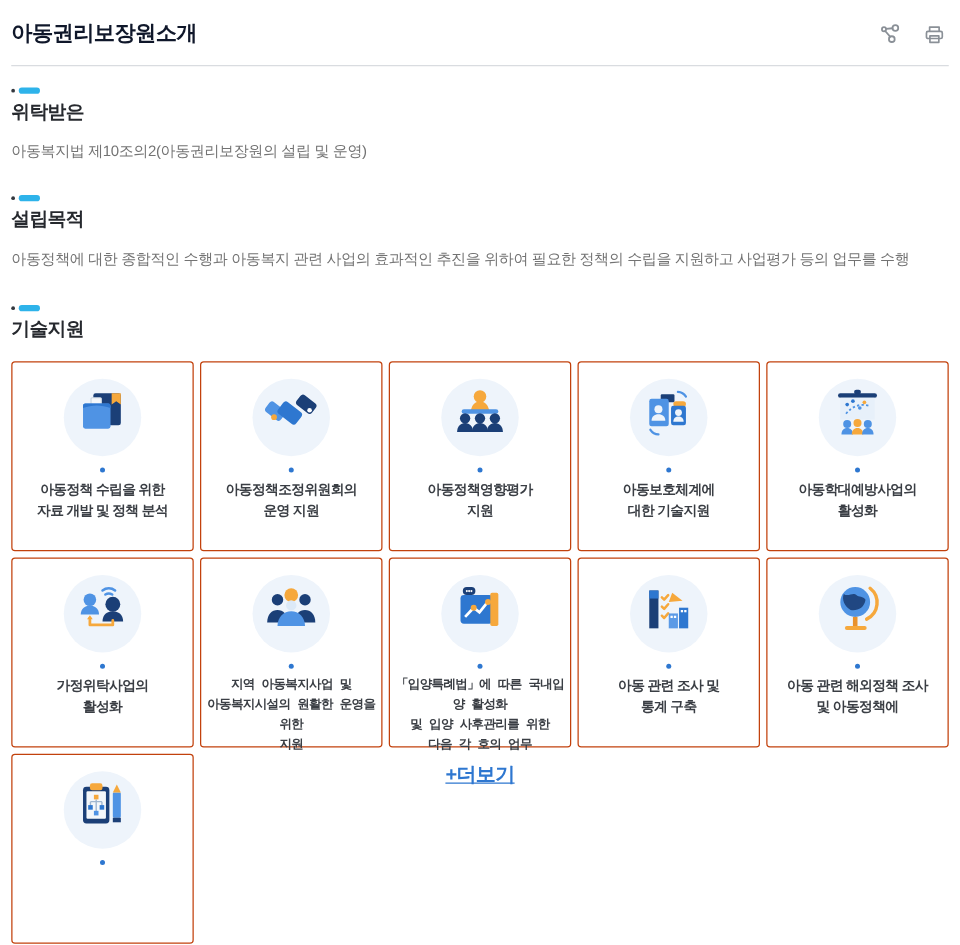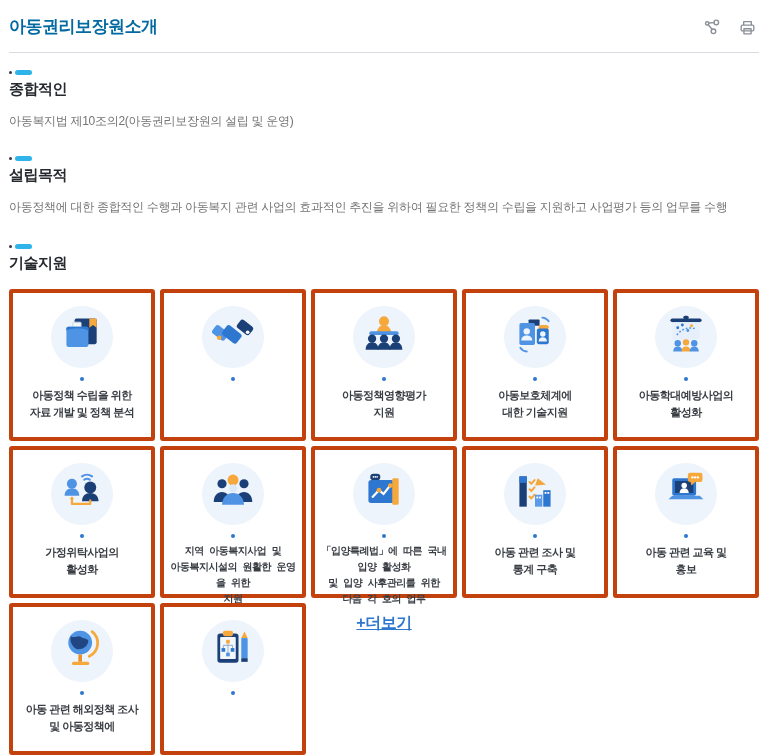--- a/index.html
+++ b/index.html
@@ -10,21 +10,21 @@
     color: #222;
     overflow: hidden;
   }
   .page { padding: 0 9px; }
 
   
   .header {
     display: flex; align-items: flex-start; justify-content: space-between;
     padding-top: 15px;
   }
-  .page-title { font-size: 17px; font-weight: bold; color: #0369a1; letter-spacing: -0.5px; }
+  .page-title { font-size: 17px; font-weight: bold; color: #0f172a; letter-spacing: -0.5px; }
   .header-tools { display: flex; gap: 15px; padding-top: 4px; padding-right: 2px; }
   .tool-btn {
     width: 20px; height: 20px; border: none; background: transparent;
     cursor: pointer; padding: 0; display: inline-flex; align-items: center; justify-content: center;
   }
   .tool-btn svg { width: 19px; height: 19px; }
   .header-divider { border: none; border-top: 1px solid #d9dce0; margin-top: 13px; }
 
   
   .section { margin-top: 17px; }
@@ -36,21 +36,21 @@
 
   
   .grid {
     margin-top: 16px;
     display: grid;
     grid-template-columns: repeat(5, 1fr);
     gap: 5px;
   }
   .card {
     background: #fff;
-    border: 4px solid #c2410c;
+    border: 1px solid #c2410c;
     border-radius: 3px;
     height: 152px;
     display: flex; flex-direction: column; align-items: center;
     padding: 13px 4px 0 4px;
   }
   .icon-circle {
     width: 62px; height: 62px; border-radius: 50%;
     background: #eef4fb;
     display: flex; align-items: center; justify-content: center;
     flex-shrink: 0;
@@ -105,21 +105,21 @@
       </button>
     </div>
   </div>
   <hr class="header-divider">
 
   <div class="section">
     <div class="sec-bullet">
         <span class="b-dot"></span>
         <span class="b-dash"></span>
       </div>
-    <h2 class="sec-heading">종합적인</h2>
+    <h2 class="sec-heading">위탁받은</h2>
     <p class="sec-body">아동복지법 제10조의2(아동권리보장원의 설립 및 운영)</p>
   </div>
 
   <div class="section" style="margin-top:26px">
     <div class="sec-bullet">
         <span class="b-dot"></span>
         <span class="b-dash"></span>
       </div>
     <h2 class="sec-heading">설립목적</h2>
     <p class="sec-body">아동정책에 대한 종합적인 수행과 아동복지 관련 사업의 효과적인 추진을 위하여 필요한 정책의 수립을 지원하고 사업평가 등의 업무를 수행</p>
@@ -152,20 +152,22 @@
     <div class="icon-circle">
       <span class="icon-wrap"><svg viewBox="0 0 48 48">
                 <rect x="2" y="16" width="17" height="11" rx="3" fill="#4f93e4" transform="rotate(38 10 21)"></rect>
                 <rect x="29" y="10" width="17" height="11" rx="3" fill="#1b3f77" transform="rotate(38 37 15)"></rect>
                 <rect x="13" y="17" width="20" height="13" rx="3" fill="#2e77d0" transform="rotate(38 23 23)"></rect>
                 <circle cx="9" cy="27" r="2.5" fill="#f6a83c"></circle>
                 <circle cx="40" cy="21" r="2" fill="#fff"></circle>
               </svg></span>
     </div>
     <span class="mid-dot"></span>
+    <div class="card-label">아동정책조정위원회의
+운영 지원</div>
 
   </div>
         <div class="card">
     <div class="icon-circle">
       <span class="icon-wrap"><svg viewBox="0 0 48 48">
                 <circle cx="24" cy="9" r="5.5" fill="#f6a83c"></circle>
                 <path d="M16 21c1-5 4-8 8-8s7 3 8 8z" fill="#f6a83c"></path>
                 <rect x="8" y="20" width="32" height="4" rx="2" fill="#4f93e4"></rect>
                 <g fill="#1b3f77">
                   <circle cx="11" cy="28" r="4.5"></circle>
@@ -304,40 +306,20 @@
               </svg></span>
     </div>
     <span class="mid-dot"></span>
     <div class="card-label">아동 관련 조사 및
 통계 구축</div>
 
   </div>
         <div class="card">
     <div class="icon-circle">
       <span class="icon-wrap"><svg viewBox="0 0 48 48">
-                <rect x="9" y="9" width="26" height="19" rx="2" fill="#2e77d0"></rect>
-                <rect x="12" y="12" width="20" height="13" fill="#1b3f77"></rect>
-                <circle cx="22" cy="17" r="3" fill="#fff"></circle>
-                <path d="M17 25c0-3 2-5 5-5s5 2 5 5z" fill="#fff"></path>
-                <path d="M5 32h38l-4-4H9z" fill="#4f93e4"></path>
-                <rect x="26" y="3" width="16" height="10" rx="2.5" fill="#f6a83c"></rect>
-                <path d="M29 13l1 4 4-4z" fill="#f6a83c"></path>
-                <circle cx="31" cy="8" r="1.3" fill="#fff"></circle>
-                <circle cx="34" cy="8" r="1.3" fill="#fff"></circle>
-                <circle cx="37" cy="8" r="1.3" fill="#fff"></circle>
-              </svg></span>
-    </div>
-    <span class="mid-dot"></span>
-    <div class="card-label">아동 관련 교육 및
-홍보</div>
-
-  </div>
-        <div class="card">
-    <div class="icon-circle">
-      <span class="icon-wrap"><svg viewBox="0 0 48 48">
                 <circle cx="22" cy="17" r="13" fill="#4f93e4"></circle>
                 <path d="M12 10c4 3 8-2 11 1 2 2 6 1 8 4-1 7-7 10-13 9-5-3-8-9-6-14z" fill="#1b3f77" opacity="0.9"></path>
                 <path d="M35 5a16 16 0 0 1-3 27" stroke="#f6a83c" stroke-width="3" fill="none" stroke-linecap="round"></path>
                 <rect x="20" y="30" width="4" height="8" fill="#e8912d"></rect>
                 <rect x="13" y="38" width="19" height="3.5" rx="1.75" fill="#f6a83c"></rect>
               </svg></span>
     </div>
     <span class="mid-dot"></span>
     <div class="card-label">아동 관련 해외정책 조사
 및 아동정책에</div>

